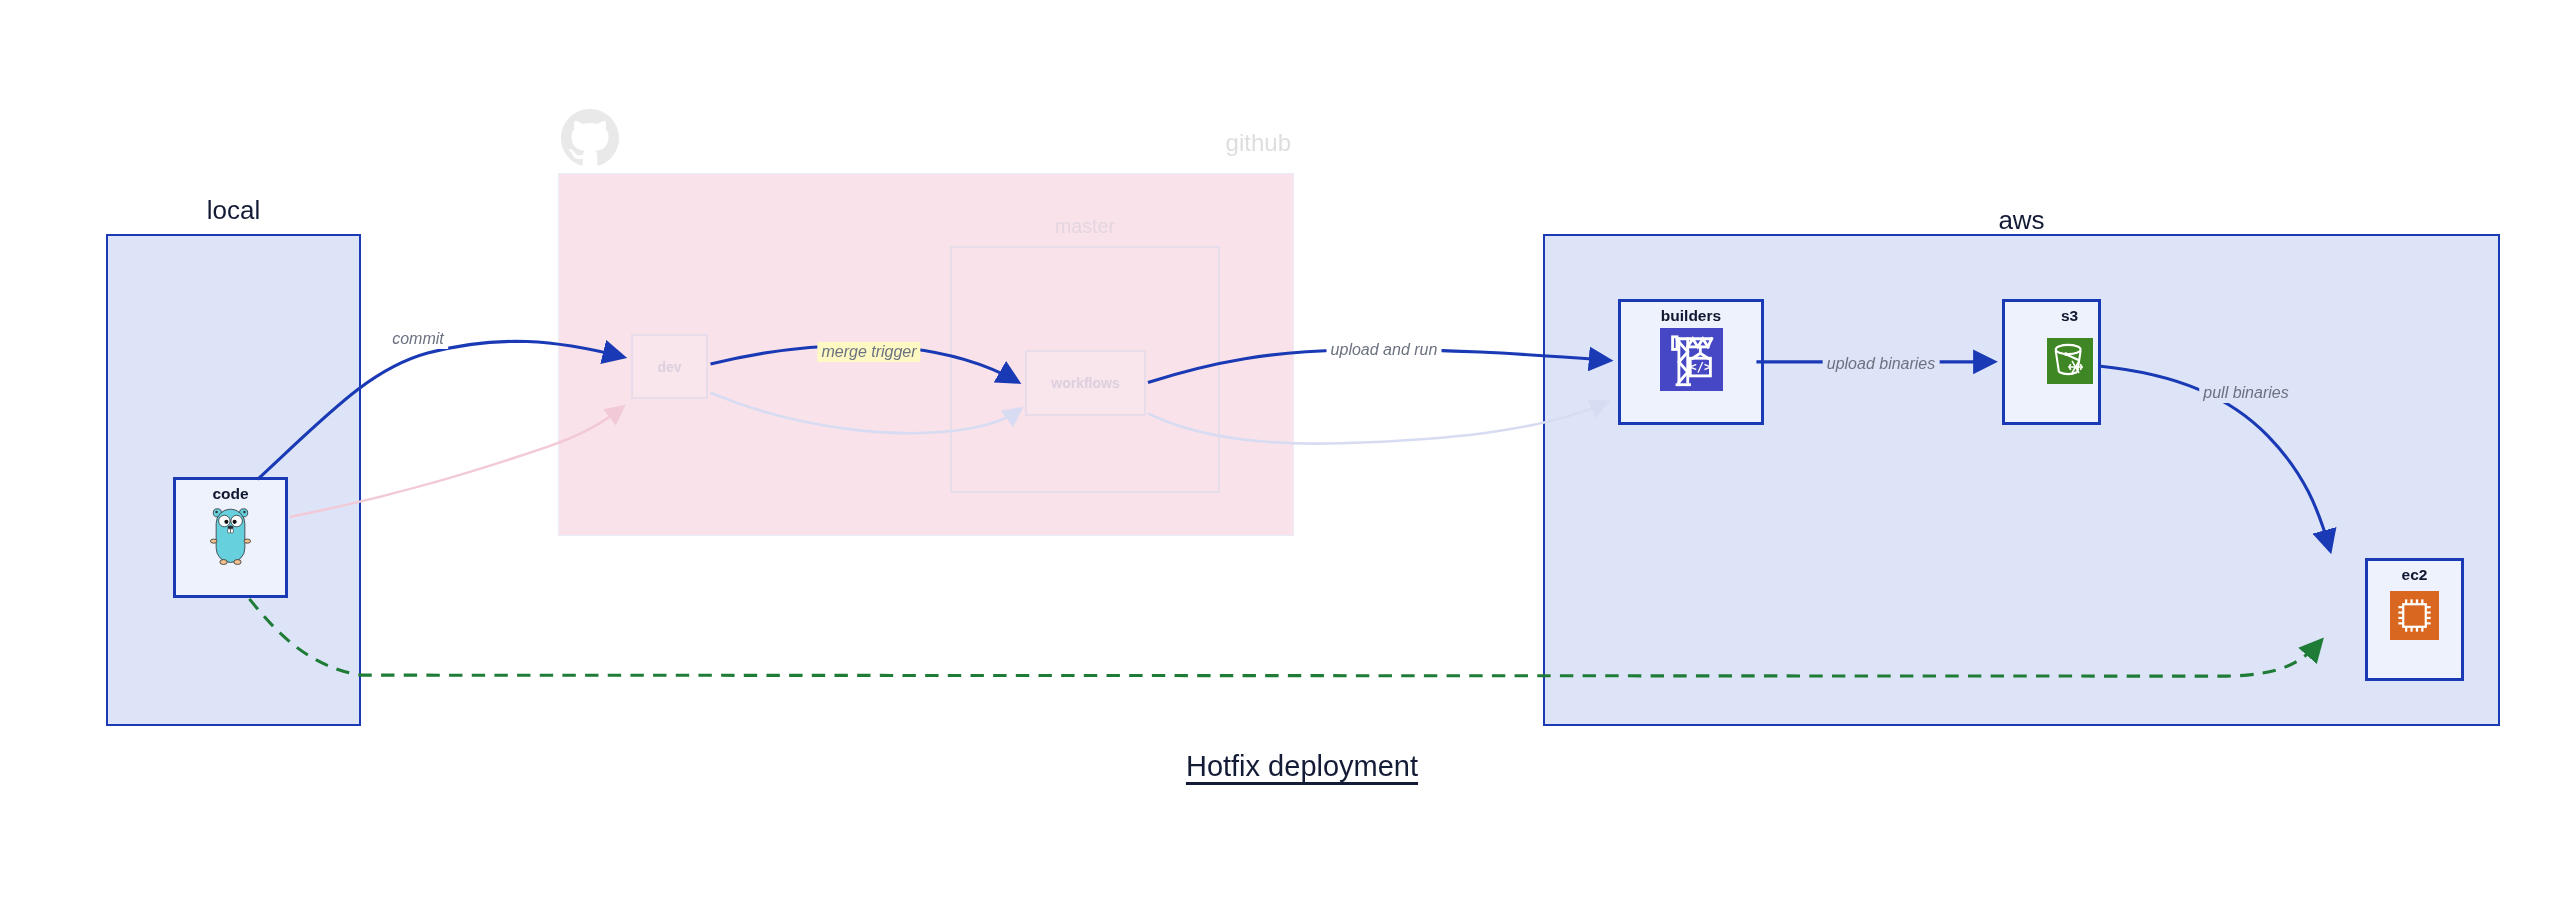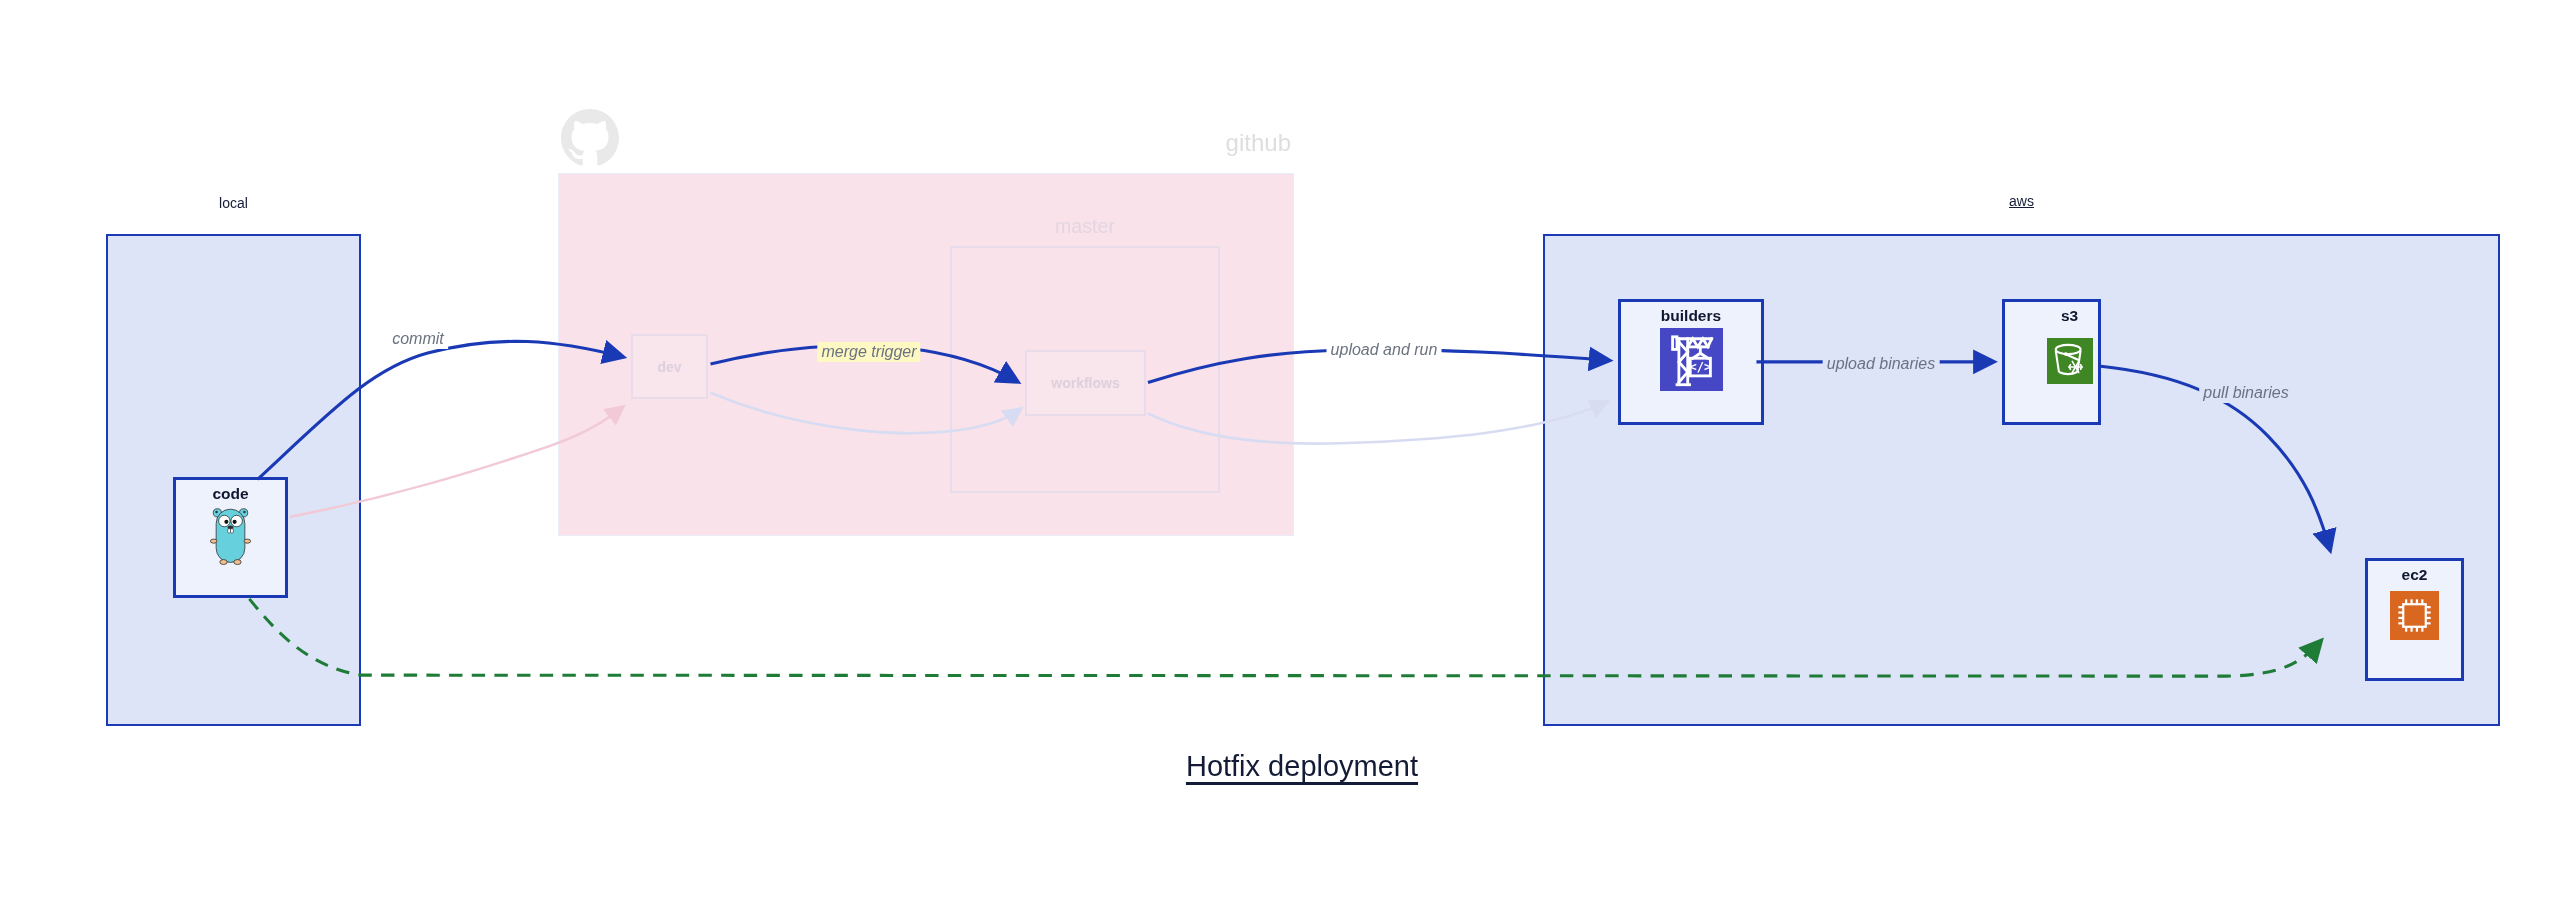--- a/index.html
+++ b/index.html
@@ -11,24 +11,24 @@
   .group-box{position:absolute;box-sizing:border-box;}
   .box-local{left:106px;top:234px;width:255px;height:492px;
              background:#dde4f8;border:2.6px solid #1a39b5;z-index:1;}
   .box-aws{left:1543px;top:234px;width:957px;height:492px;
            background:#dde4f8;border:2.6px solid #1a39b5;z-index:1;}
   .box-github{left:558px;top:173px;width:736px;height:363px;
               background:#f9e2e9;border:1.5px solid #e9edf8;z-index:1;}
   .box-master{left:950px;top:246px;width:270px;height:247px;
               background:transparent;border:2.1px solid #e6dcea;z-index:2;}
 
-  .group-label{position:absolute;color:#141b36;font-size:14px;z-index:2;
+  .group-label{position:absolute;color:#141b36;font-size:26px;z-index:2;
                text-align:center;}
   .label-local{left:106px;top:195px;width:255px;}
-  .label-aws{left:1543px;top:193px;width:957px;text-decoration:underline;}
+  .label-aws{left:1543px;top:205px;width:957px;}
   .label-github{left:1095px;top:129px;width:196px;text-align:right;
                 color:#dedede;font-size:24px;}
   .label-master{left:950px;top:215px;width:270px;color:#e3d6e1;font-size:19.6px;}
 
   
   .node{position:absolute;box-sizing:border-box;z-index:2;text-align:center;}
   .node-strong{background:#eef2fc;border:3.1px solid #1a39b5;}
   .node-faded{background:#f9e6ec;border:2.1px solid #e8dcea;}
   .node-label{display:block;font-weight:bold;font-size:15.5px;color:#101730;
               margin-top:5.2px;}

